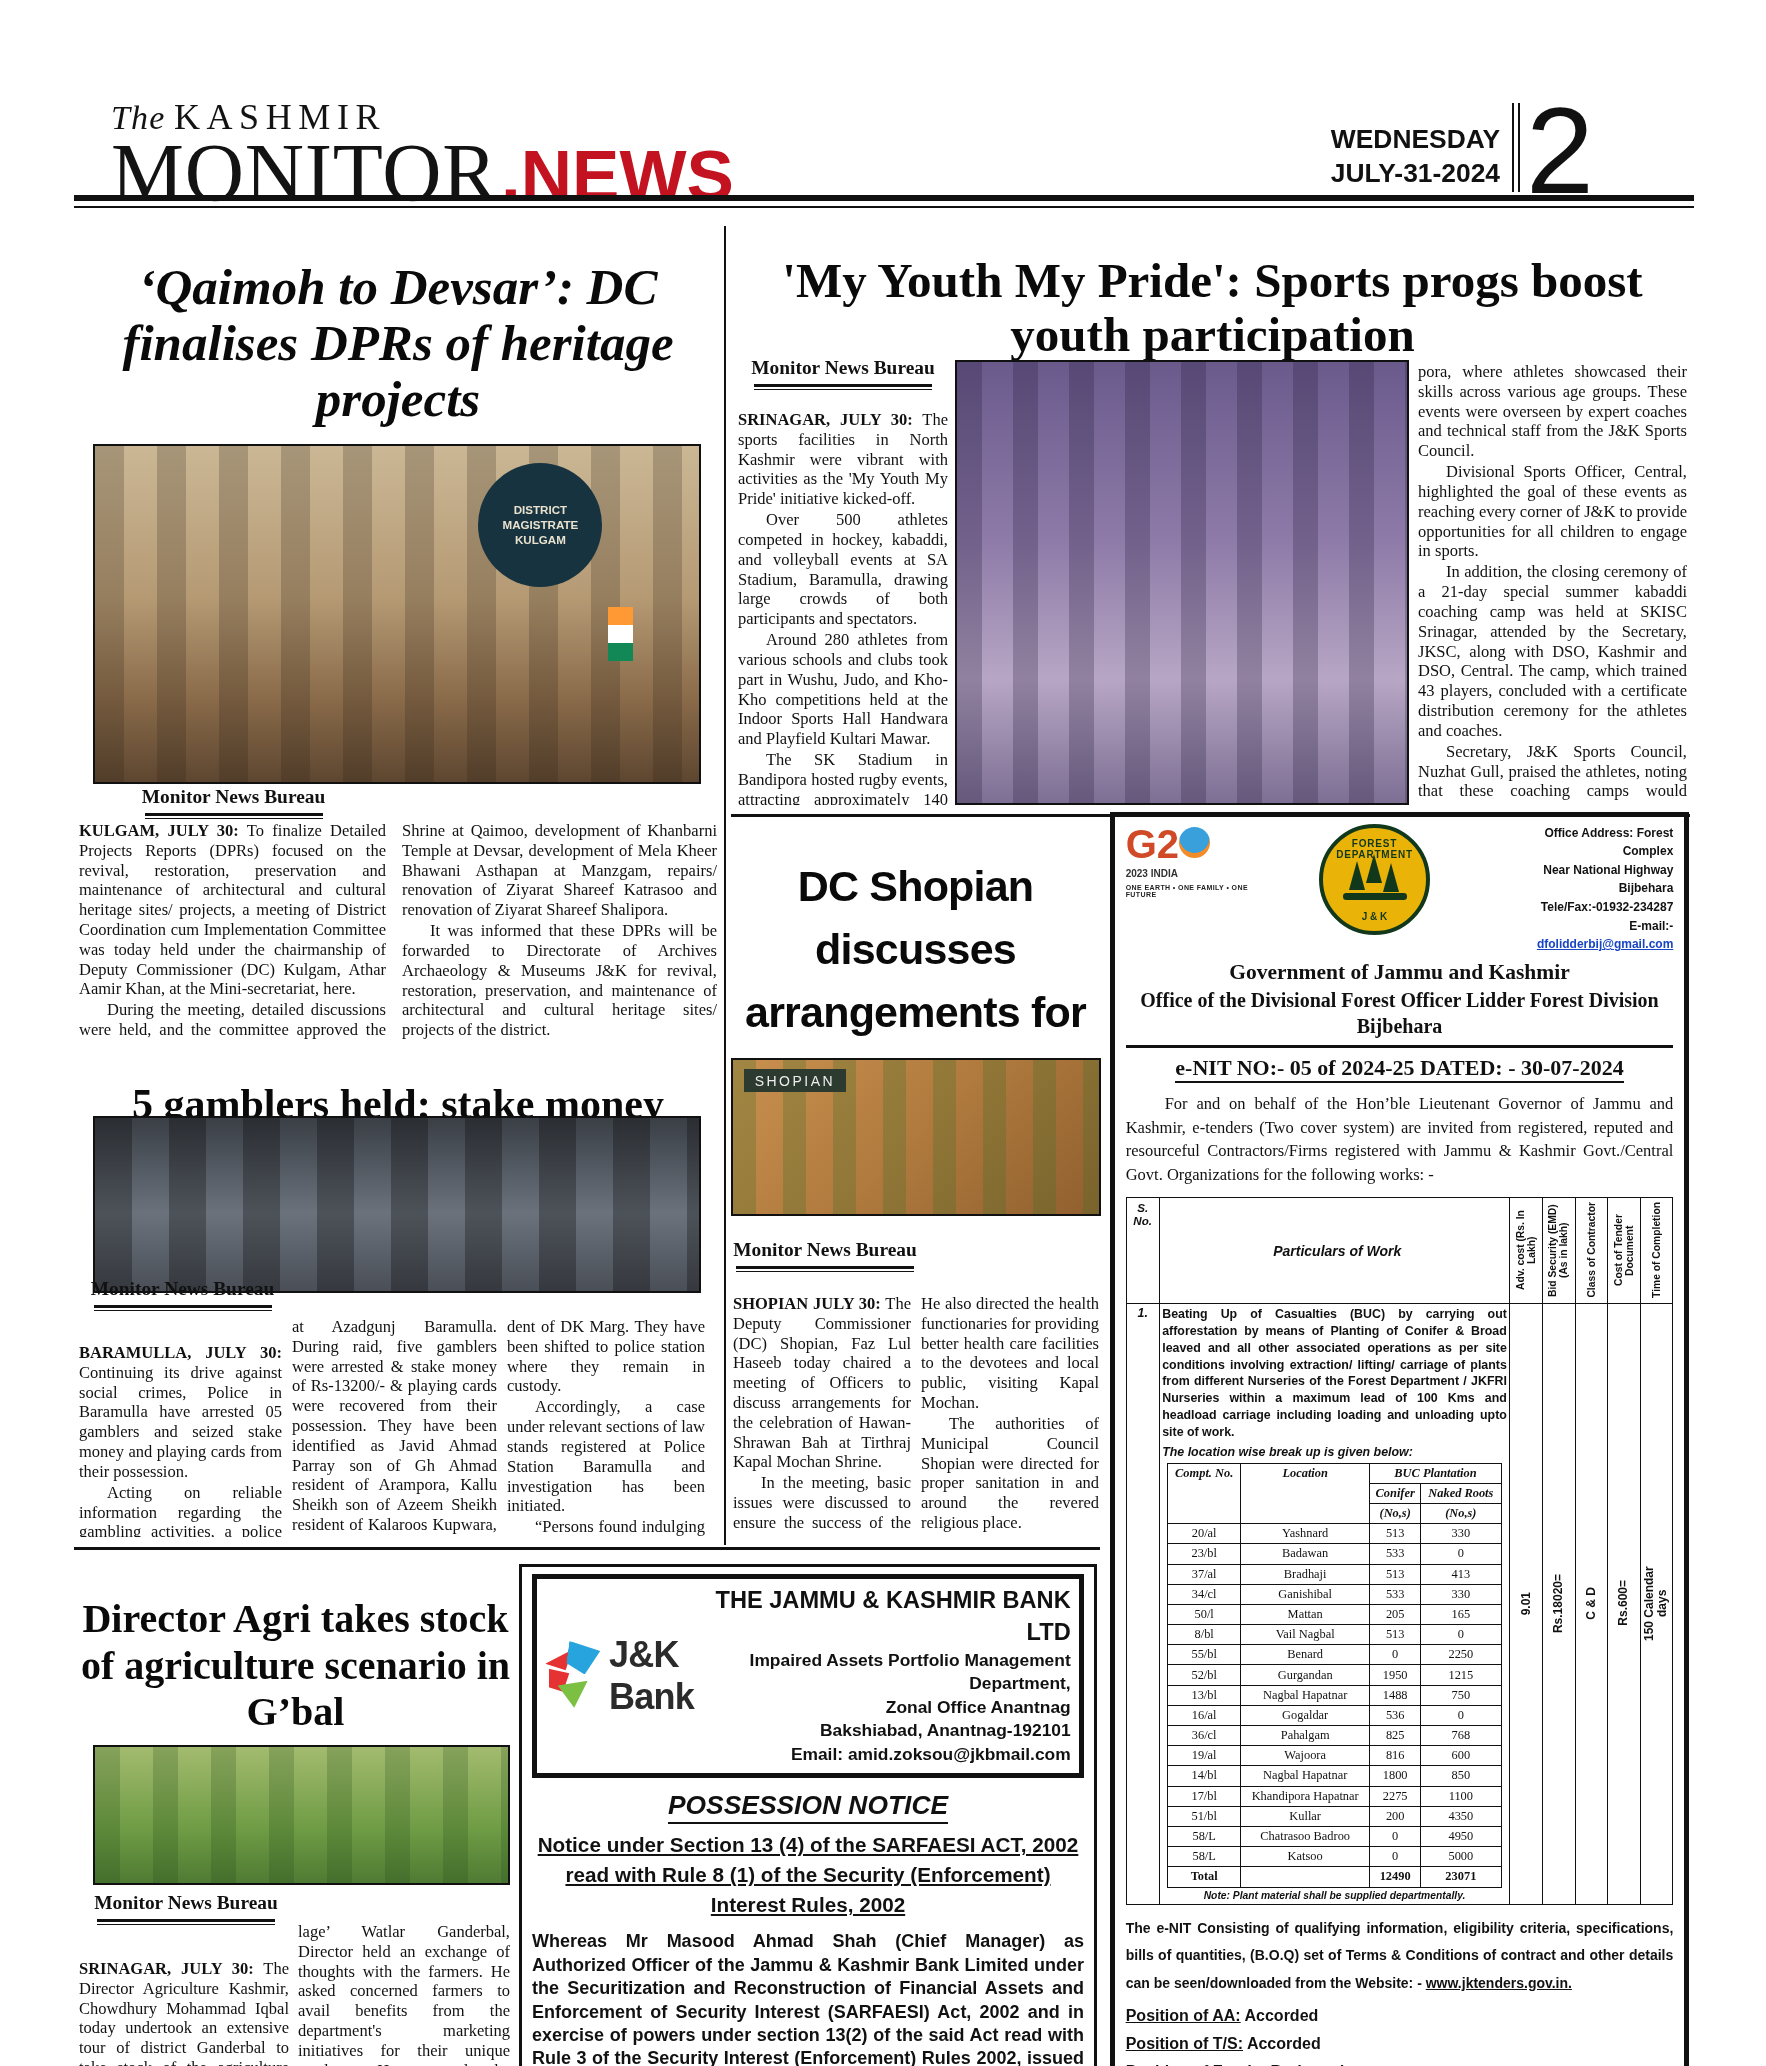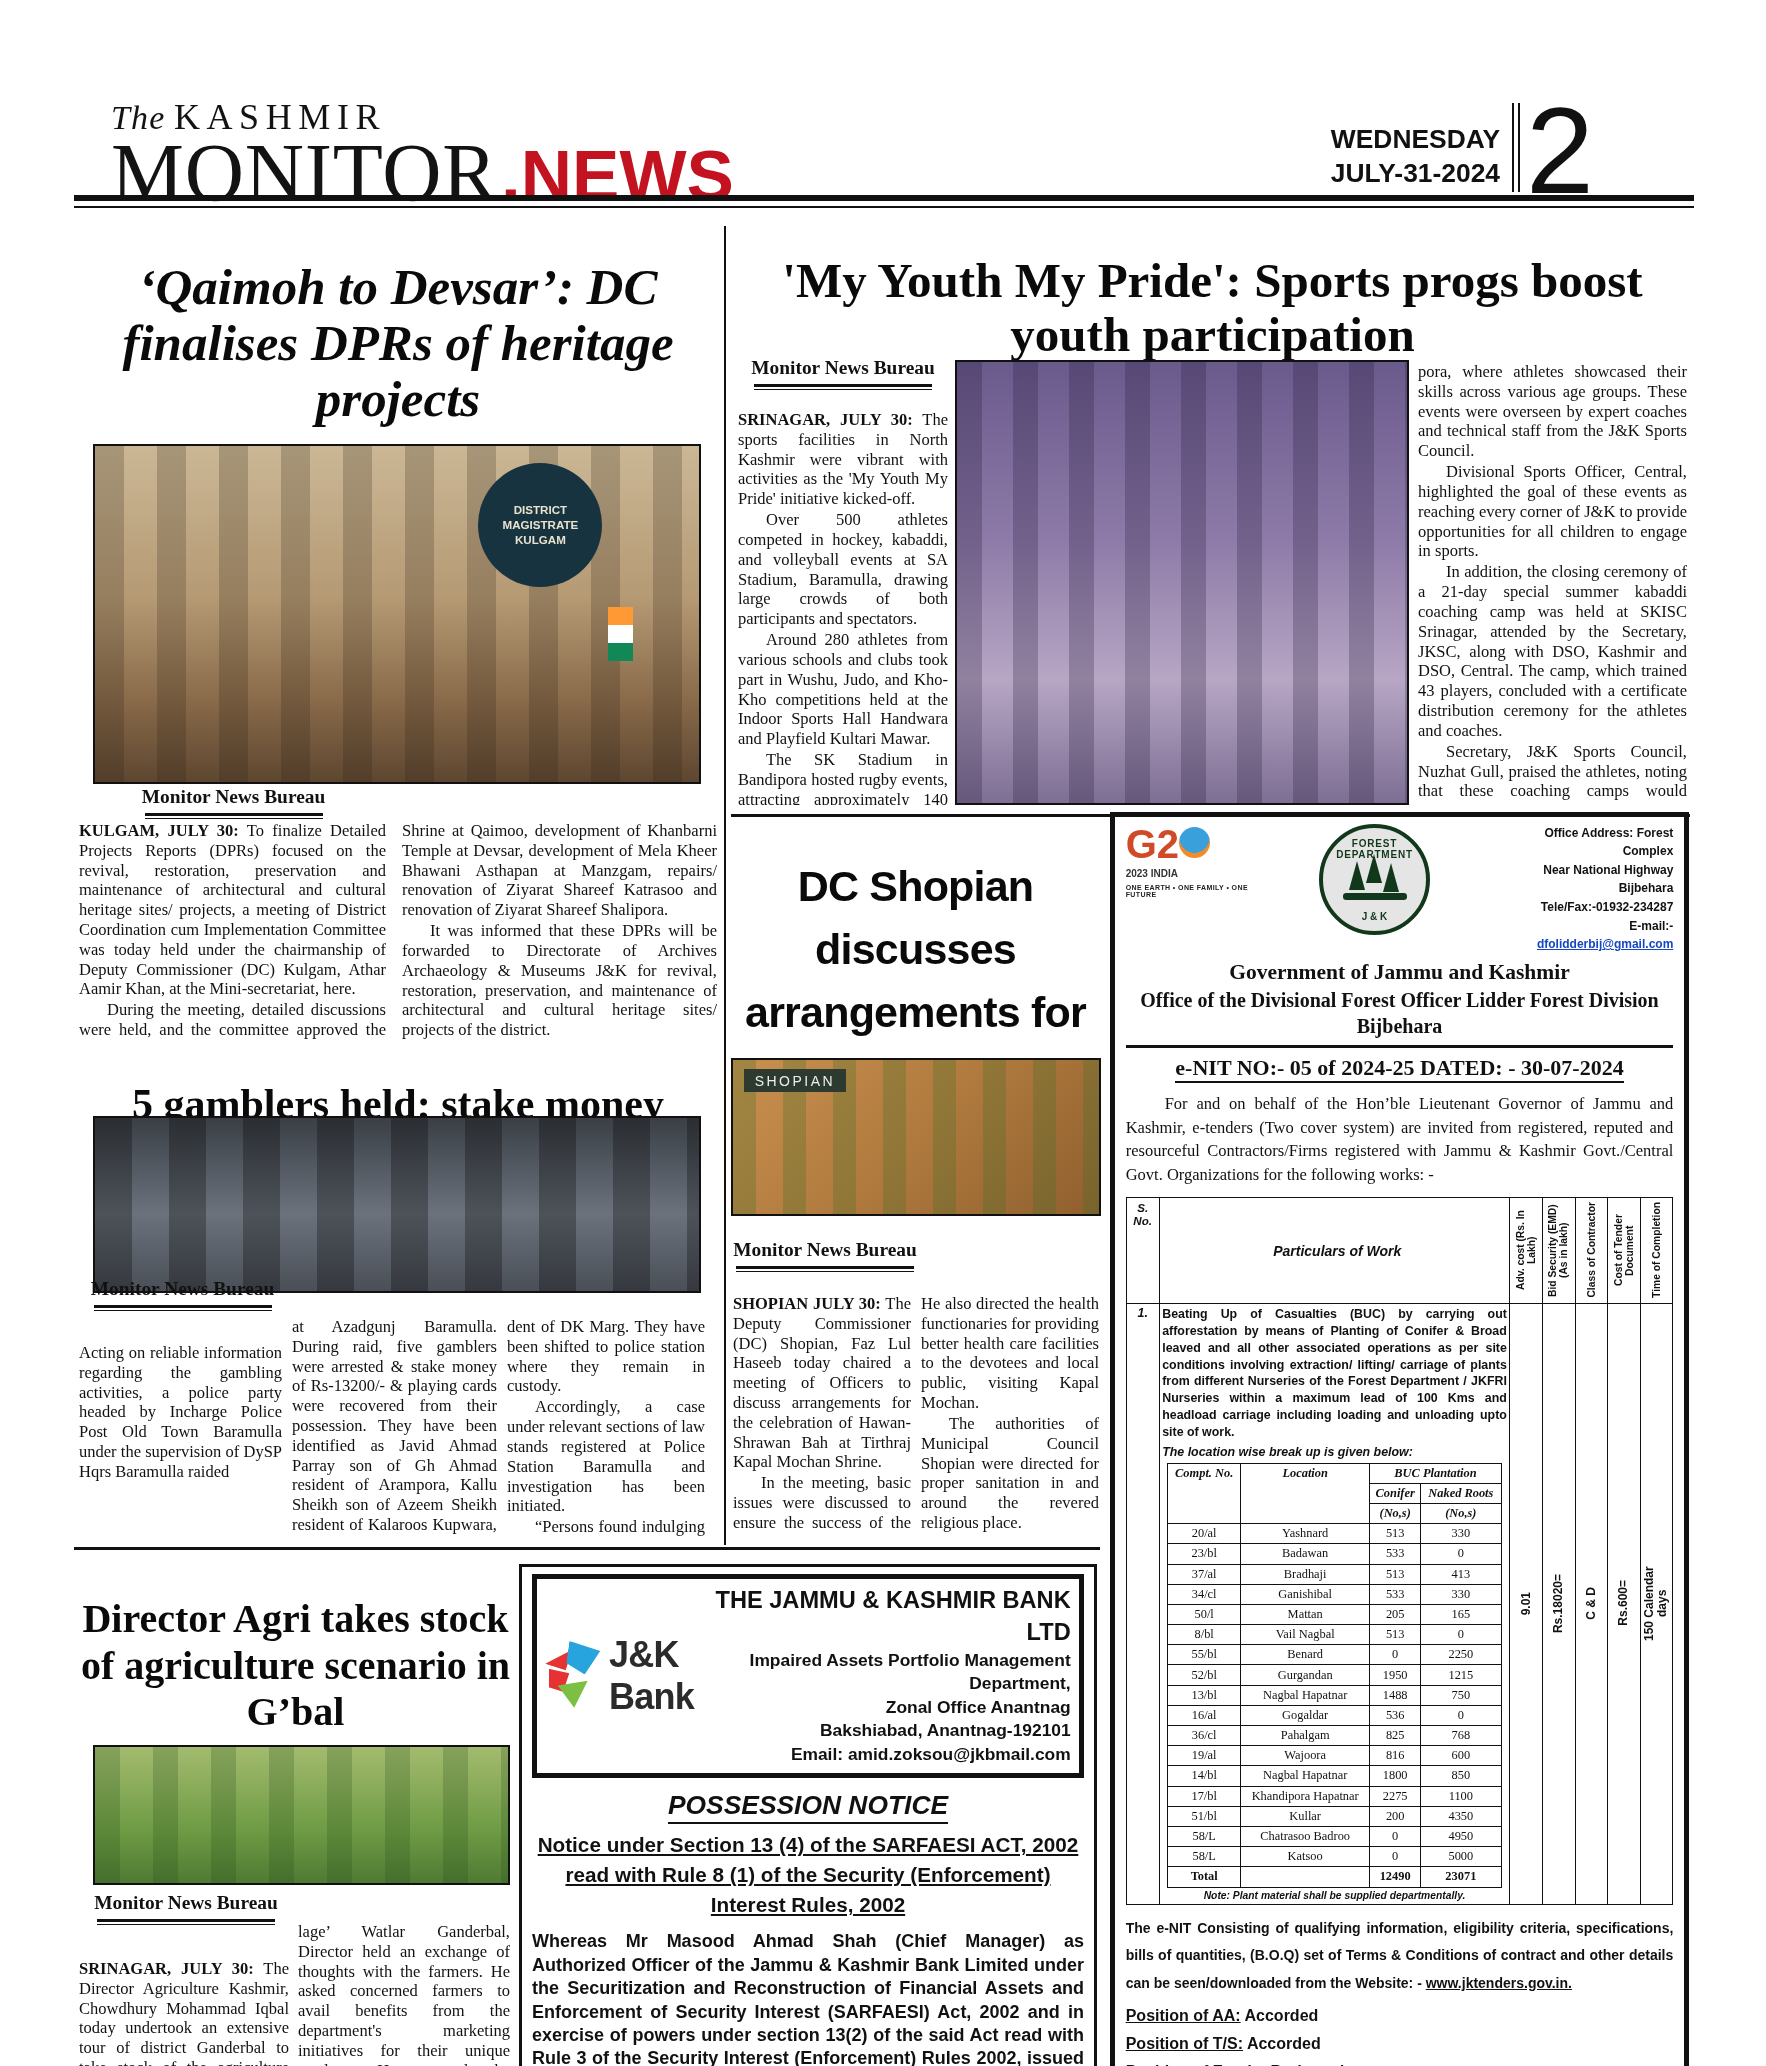--- a/index.html
+++ b/index.html
@@ -97,21 +97,21 @@
 
   
   .tender-box{position:absolute;left:1110px;top:812px;width:579px;height:1712px;border:5.8px solid #111;box-sizing:border-box;padding:6.6px 10.7px;font-family:"Liberation Sans",sans-serif;overflow:hidden;}
   .t-header{display:flex;justify-content:space-between;align-items:flex-start;}
   .g20-block{width:128px;}
   .g20-text{font-size:40px;font-weight:700;line-height:1;}
   .g20-g{color:#d04a28;}
   .g20-globe{display:inline-block;width:31px;height:31px;border-radius:50%;background:radial-gradient(circle at 50% 35%,#3aa0dc 0 58%,#f28c28 60% 100%);vertical-align:baseline;}
   .g20-sub{font-size:10px;font-weight:700;margin-top:4.1px;color:#333;}
   .g20-motto{font-size:7px;font-weight:700;letter-spacing:0.4px;margin-top:5px;color:#222;}
-  .forest-logo{width:103px;height:103px;border-radius:50%;border:4.1px solid #12381c;position:relative;flex:none;background:#e5e5e5;}
+  .forest-logo{width:103px;height:103px;border-radius:50%;border:4.1px solid #12381c;position:relative;flex:none;background:#eab308;}
   .fl-label{position:absolute;top:10.7px;left:0;width:100%;text-align:center;font-size:10px;font-weight:700;color:#12381c;letter-spacing:0.8px;}
   .fl-sub{position:absolute;bottom:8.3px;left:0;width:100%;text-align:center;font-size:10px;font-weight:700;color:#12381c;}
   .fl-tree{position:absolute;width:0;height:0;border-left:8.3px solid transparent;border-right:8.3px solid transparent;border-bottom:29px solid #12381c;}
   .fl-t1{left:26px;top:33px;} .fl-t2{left:43px;top:26.4px;} .fl-t3{left:60px;top:35px;}
   .fl-ground{position:absolute;left:20px;top:65px;width:64px;height:7.4px;background:#12381c;border-radius:3.3px;}
   .t-address{width:178px;text-align:right;font-size:12px;font-weight:700;line-height:1.55;}
   .t-email-link{color:#1646c4;text-decoration:underline;}
   .t-govt{text-align:center;font-size:21.5px;font-weight:700;font-family:"Liberation Serif",serif;margin-top:6.6px;}
   .t-office{text-align:center;font-size:20px;font-weight:700;font-family:"Liberation Serif",serif;margin-top:4.1px;}
   .t-place{text-align:center;font-size:20px;font-weight:700;font-family:"Liberation Serif",serif;margin-top:2.5px;}
@@ -210,20 +210,21 @@
       <p>Secretary, J&amp;K Sports Council, Nuzhat Gull, praised the athletes, noting that these coaching camps would prepare them for national and international competitions. She emphasized the Council's efforts to provide youth with access to sports facilities and expert training, aiming to make J&amp;K a leading region in terms of medal achievements in the country.</p>
     </div>
 
   <h1 class="headline h-gamblers">5 gamblers held; stake money seized</h1>
   <div class="photo ph-gamblers"></div>
   <div class="byline by-gamblers">
     <span>Monitor News Bureau</span>
     <div class="byline-rule"></div>
   </div>
   <div class="colbody gamblers-c1">
+    <p><b class="dateline">BARAMULLA, JULY 30:</b> <span>Continuing its drive against social crimes, Police in Baramulla have arrested 05 gamblers and seized stake money and playing cards from their possession.</span></p>
   <p>Acting on reliable information regarding the gambling activities, a police party headed by Incharge Police Post Old Town Baramulla under the supervision of DySP Hqrs Baramulla raided</p>
     </div>
   <div class="colbody gamblers-c2">
       <p>at Azadgunj Baramulla. During raid, five gamblers were arrested &amp; stake money of Rs-13200/- &amp; playing cards were recovered from their possession. They have been identified as Javid Ahmad Parray son of Gh Ahmad resident of Arampora, Kallu Sheikh son of Azeem Sheikh resident of Kalaroos Kupwara, Gh Nabi Gojree son of Sonaullah &amp; Abdul Hamid Dar son of Ab Khaliq both residents of Azadgunj &amp; Aijaz Ahmad Waza son of Mohd Yousuf resi-</p>
     </div>
   <div class="colbody gamblers-c3">
       <p>dent of DK Marg. They have been shifted to police station where they remain in custody.</p>
       <p>Accordingly, a case under relevant sections of law stands registered at Police Station Baramulla and investigation has been initiated.</p>
       <p>“Persons found indulging in criminal activities shall be dealt as per law. Community members are requested to share information regarding the crimes in their neighbourhood with the local police units,” a police spokesman said.</p>
     </div>

